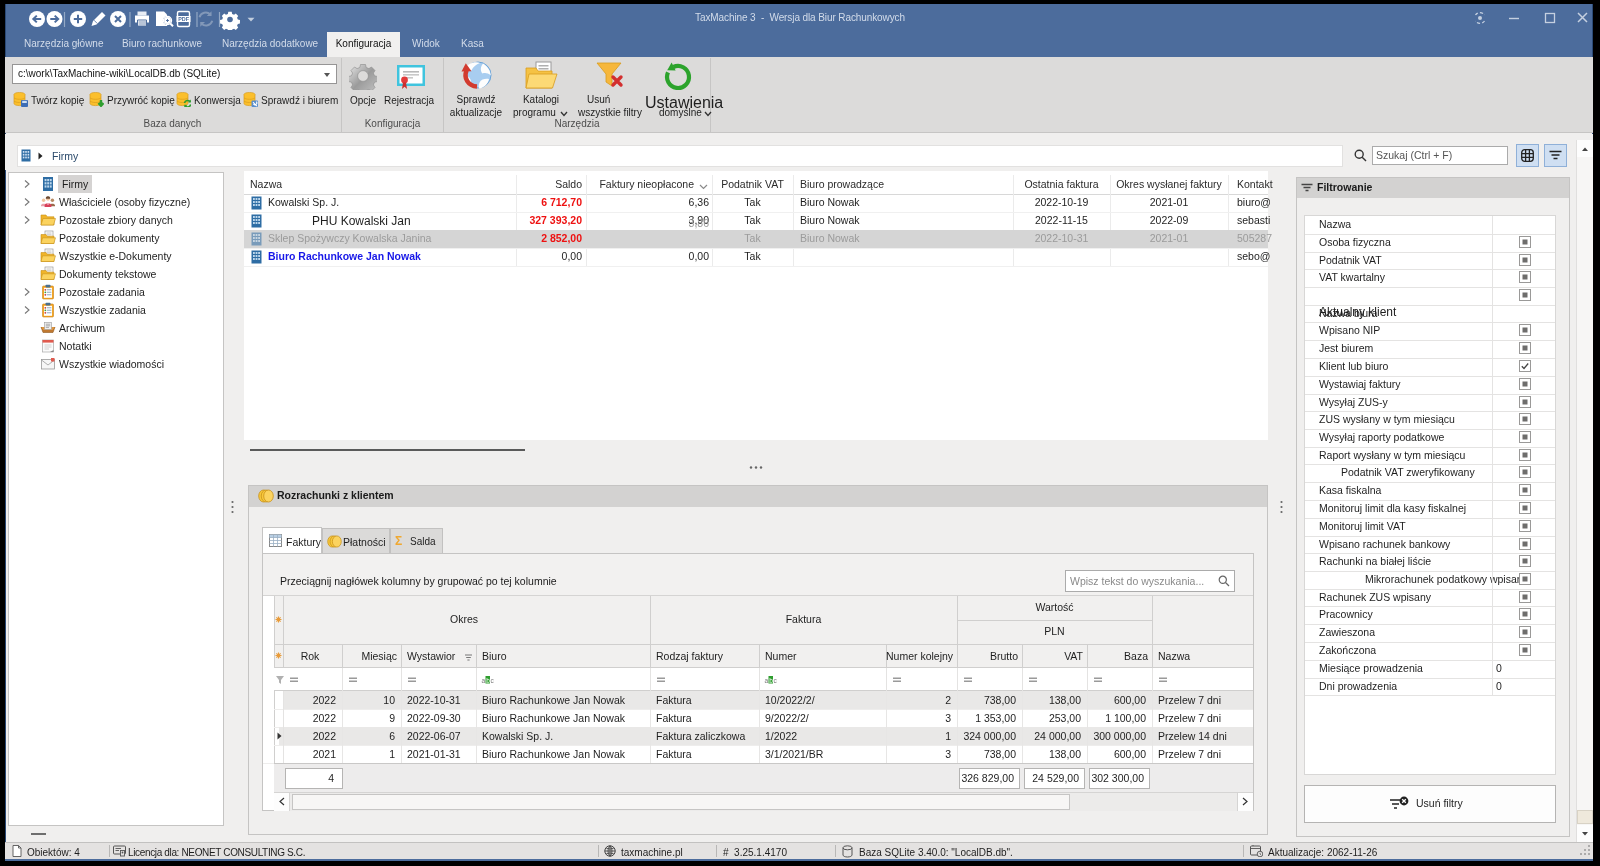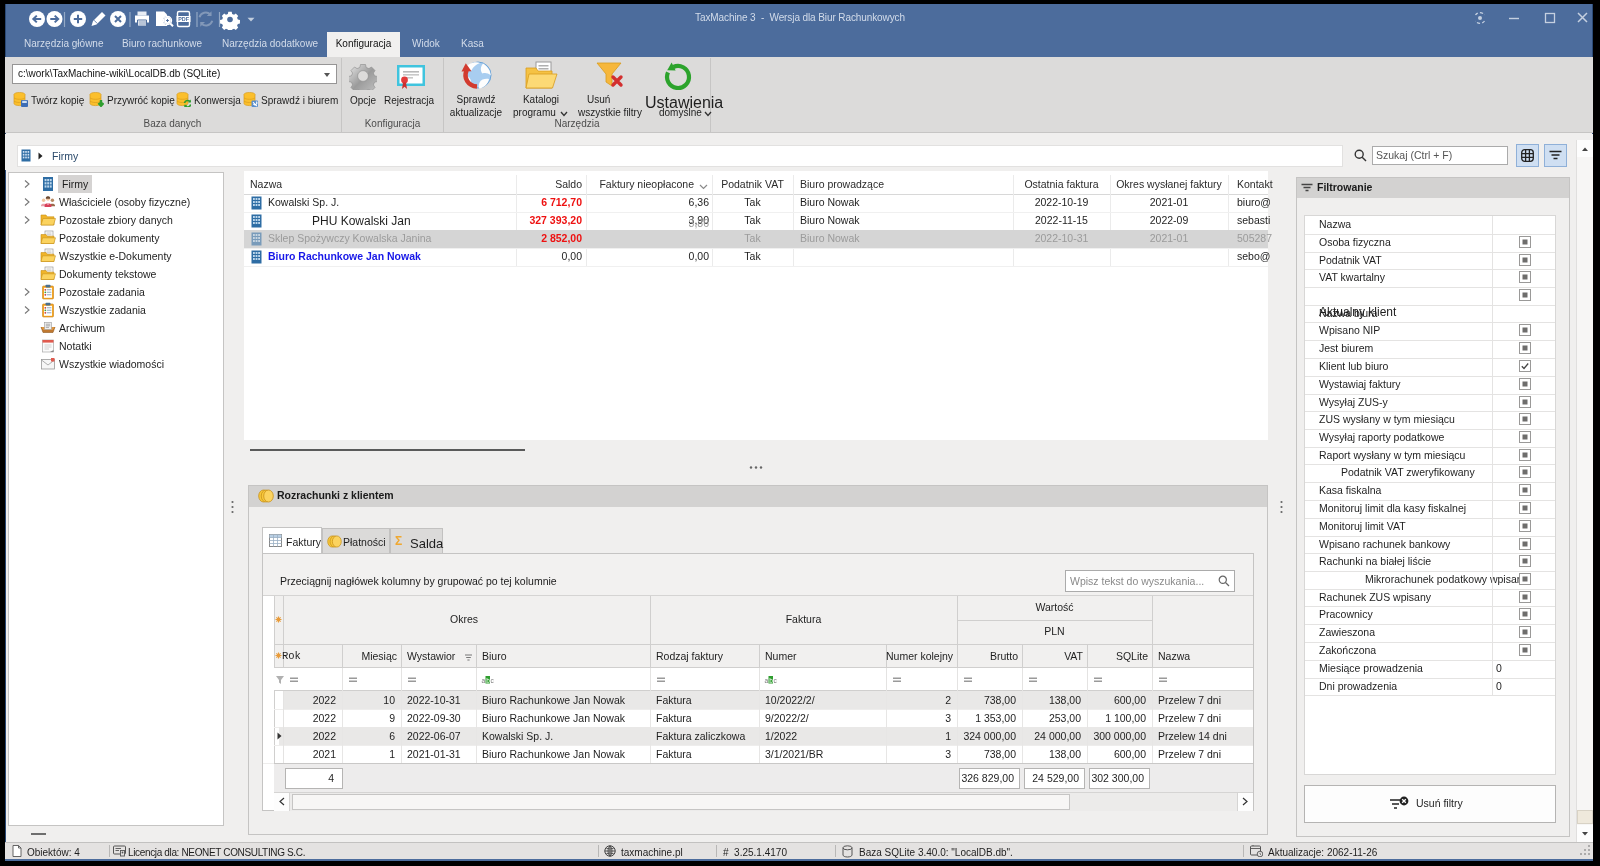--- a/index.html
+++ b/index.html
@@ -613,21 +613,21 @@
 <div class="abs" style="left:327px;top:535px;width:15px;height:13px;">
       <svg width="15" height="13" viewBox="0 0 16 14">
         <ellipse cx="5.5" cy="7" rx="4.8" ry="6" fill="#f8c93c" stroke="#c8901a" stroke-width="0.8"></ellipse>
         <ellipse cx="8" cy="7" rx="4.8" ry="6" fill="#f8c93c" stroke="#c8901a" stroke-width="0.8"></ellipse>
         <ellipse cx="10.5" cy="7" rx="4.8" ry="6" fill="#fbd35f" stroke="#c8901a" stroke-width="0.8"></ellipse>
       </svg>
     </div>
 <div class="abs" style="left:343px;top:536px;font-size:10.5px;">Płatności</div>
 <div class="abs" style="left:390px;top:528px;width:53px;height:25px;background:#dbdad9;border:1px solid #c2c1c0;border-bottom:none;"></div>
 <div class="abs" style="left:395px;top:534px;font-size:12px;font-weight:bold;color:#f0a830;">Σ</div>
-<div class="abs" style="left:410px;top:536px;font-size:13px;">Salda</div>
+<div class="abs" style="left:410px;top:536px;font-size:10px;">Salda</div>
 <div class="abs" style="left:262px;top:553px;width:992px;height:258px;background:#fff;border:1px solid #c5c4c3;"></div>
 <div class="abs" style="left:263px;top:554px;width:990px;height:42px;background:#f2f1f0;border-bottom:1px solid #d5d4d3;"></div>
 <div class="abs" style="left:280px;top:575px;font-size:10.5px;color:#1a1a1a;">Przeciągnij nagłówek kolumny by grupować po tej kolumnie</div>
 <div class="abs" style="left:1065px;top:570px;width:170px;height:22px;background:#fff;border:1px solid #ababab;"></div>
 <div class="abs" style="left:1070px;top:575px;font-size:10.5px;color:#8a8a8a;">Wpisz tekst do wyszukania...</div>
 <div class="abs" style="left:1218px;top:575px;width:12px;height:12px;">
       <svg width="12" height="12">
         <circle cx="4.8" cy="4.8" r="3.6" stroke="#666" fill="none" stroke-width="1.2"></circle>
         <path d="M7.5 7.5 L11 11" stroke="#666" stroke-width="1.2"></path>
       </svg>
@@ -659,35 +659,35 @@
 <div class="abs" style="left:342px;top:644px;width:1px;height:24px;background:#d0cfce;"></div>
 <div class="abs" style="left:401px;top:644px;width:1px;height:24px;background:#d0cfce;"></div>
 <div class="abs" style="left:476px;top:644px;width:1px;height:24px;background:#d0cfce;"></div>
 <div class="abs" style="left:650px;top:644px;width:1px;height:24px;background:#d0cfce;"></div>
 <div class="abs" style="left:759px;top:644px;width:1px;height:24px;background:#d0cfce;"></div>
 <div class="abs" style="left:886px;top:644px;width:1px;height:24px;background:#d0cfce;"></div>
 <div class="abs" style="left:957px;top:644px;width:1px;height:24px;background:#d0cfce;"></div>
 <div class="abs" style="left:1022px;top:644px;width:1px;height:24px;background:#d0cfce;"></div>
 <div class="abs" style="left:1087px;top:644px;width:1px;height:24px;background:#d0cfce;"></div>
 <div class="abs" style="left:1152px;top:644px;width:1px;height:24px;background:#d0cfce;"></div>
-<div class="abs" style="left:282px;top:650px;width:56px;text-align:left;font-size:10.5px;font-family:Liberation Mono, monospace;">Rok</div>
+<div class="abs" style="left:282px;top:650px;width:56px;text-align:center;font-size:10.5px;">Rok</div>
 <div class="abs" style="left:346px;top:650px;width:51px;text-align:right;font-size:10.5px;">Miesiąc</div>
 <div class="abs" style="left:407px;top:650px;font-size:10.5px;">Wystawior</div>
 <div class="abs" style="left:464px;top:653px;width:9px;height:9px;">
       <svg width="9" height="9">
         <path d="M1 2 H8 M2.2 4.5 H6.8 M3.4 7 H5.6" stroke="#777" stroke-width="1"></path>
       </svg>
     </div>
 <div class="abs" style="left:482px;top:650px;font-size:10.5px;">Biuro</div>
 <div class="abs" style="left:656px;top:650px;font-size:10.5px;">Rodzaj faktury</div>
 <div class="abs" style="left:765px;top:650px;font-size:10.5px;">Numer</div>
 <div class="abs" style="left:886px;top:650px;width:66px;text-align:right;font-size:10.5px;">Numer kolejny</div>
 <div class="abs" style="left:961px;top:650px;width:57px;text-align:right;font-size:10.5px;">Brutto</div>
 <div class="abs" style="left:1026px;top:650px;width:57px;text-align:right;font-size:10.5px;">VAT</div>
-<div class="abs" style="left:1091px;top:650px;width:57px;text-align:right;font-size:10.5px;">SQLite</div>
+<div class="abs" style="left:1091px;top:650px;width:57px;text-align:right;font-size:10.5px;">Baza</div>
 <div class="abs" style="left:1158px;top:650px;font-size:10.5px;">Nazwa</div>
 <div class="abs" style="left:274px;top:668px;width:979px;height:23px;background:#fff;border-bottom:1px solid #d0cfce;"></div>
 <div class="abs" style="left:275px;top:675px;width:10px;height:10px;">
       <svg width="10" height="10">
         <path d="M1 1 H9 L6 5 V9 L4 7.5 V5 Z" fill="#b0b0b0"></path>
       </svg>
     </div>
 <div class="abs" style="left:288px;top:673px;width:13px;height:13px;">
       <svg width="13" height="13">
         <path d="M2 5.2 H10 M2 8.2 H10" stroke="#9a9a9a" stroke-width="1.4"></path>

